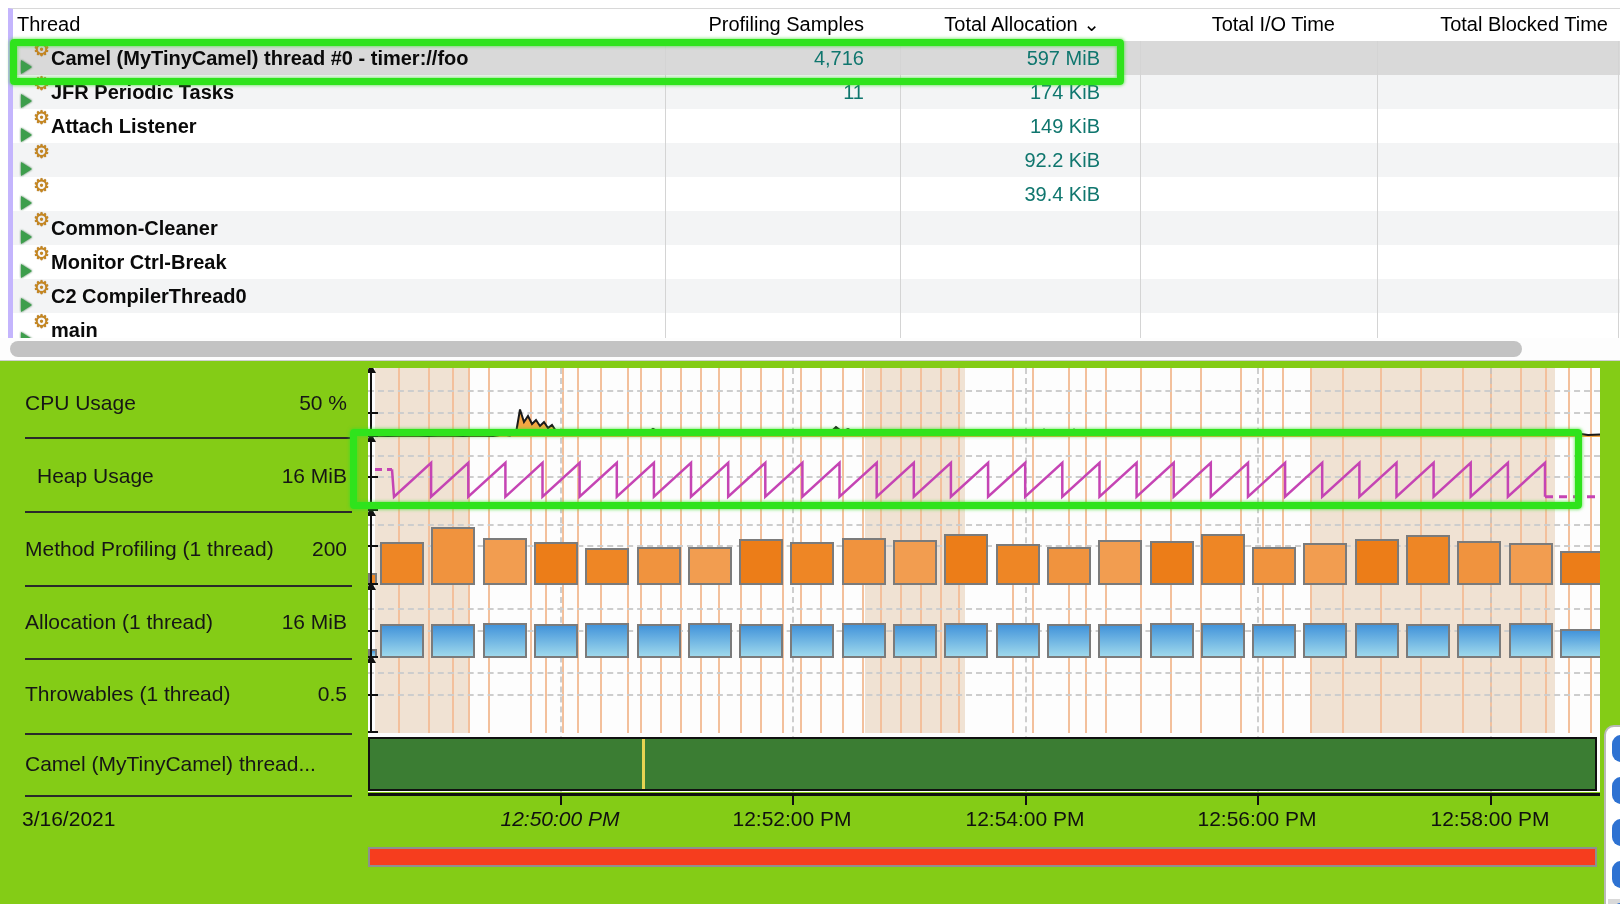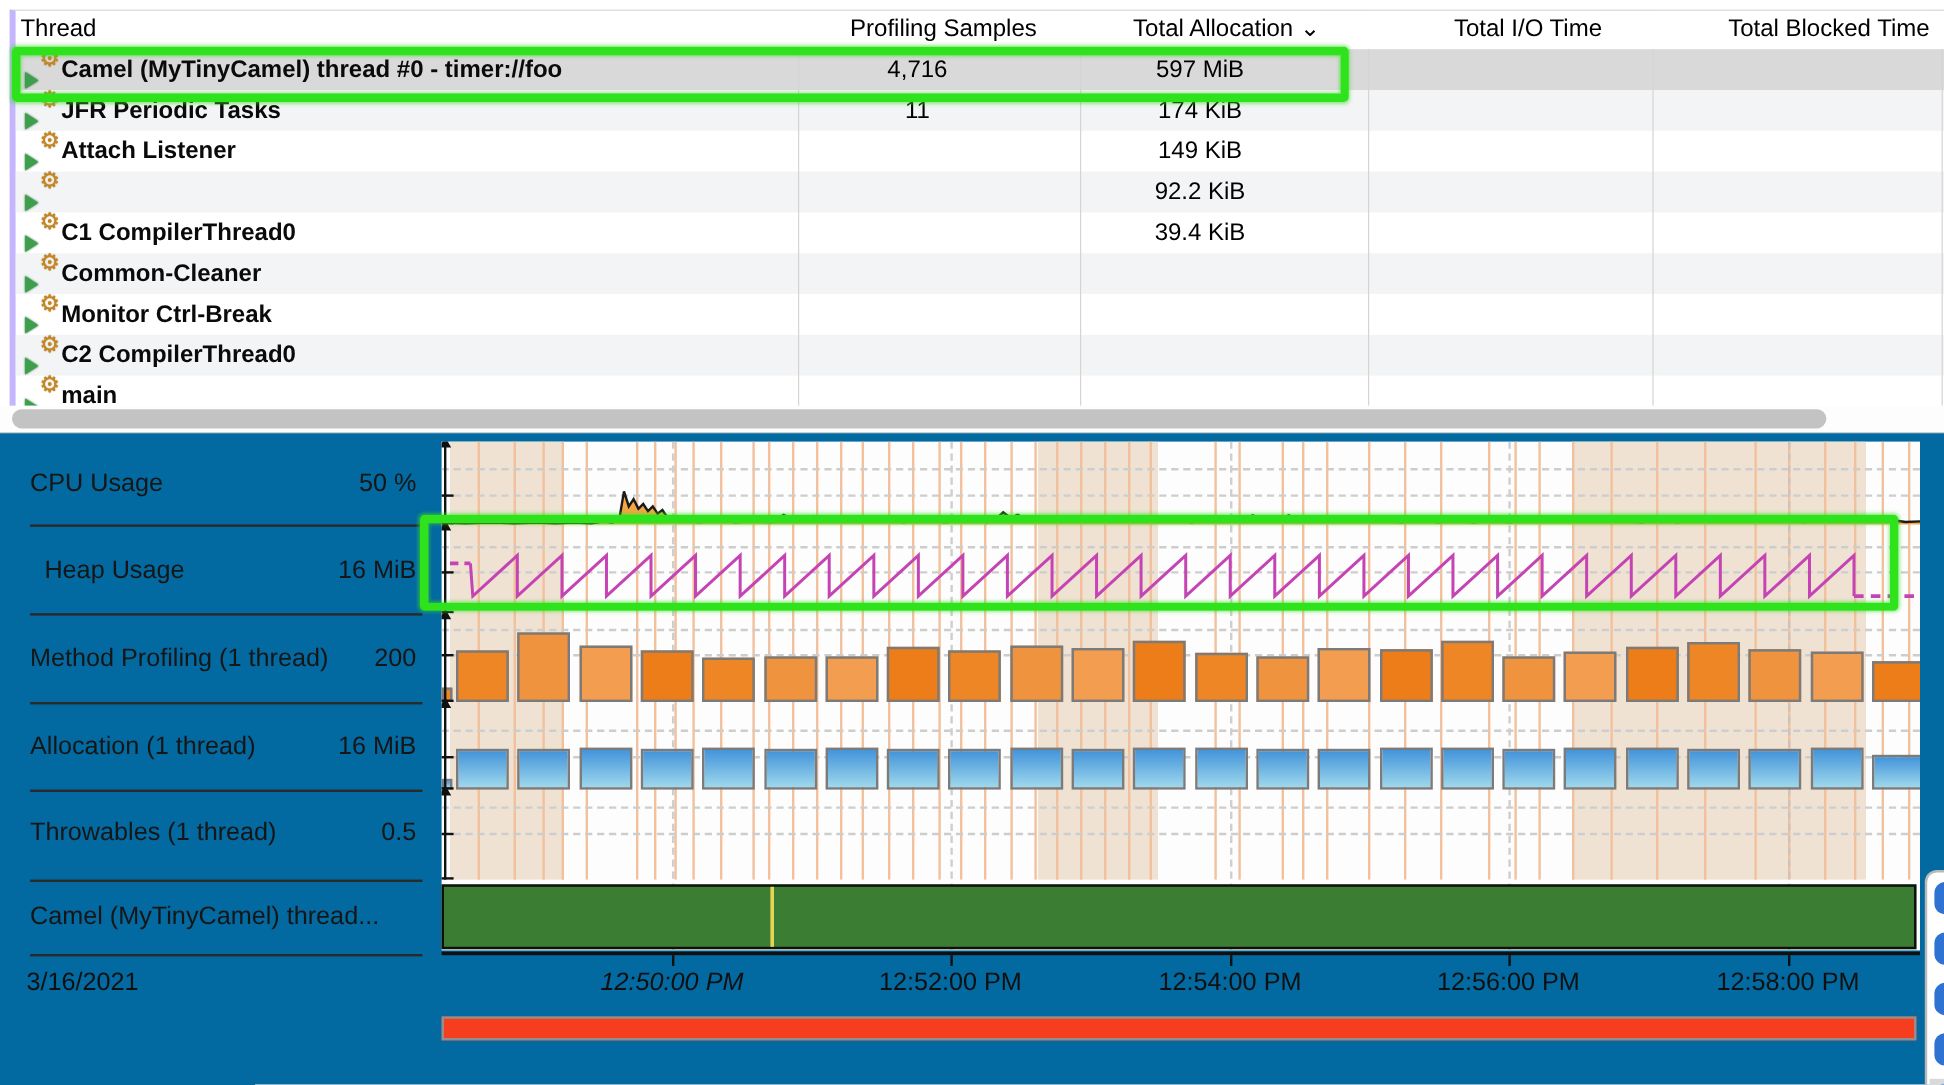--- a/index.html
+++ b/index.html
@@ -8,30 +8,30 @@
   
   #thread-table{position:absolute;left:8px;top:8px;width:1612px;height:330px;background:#fff;
     border-top:1px solid #d8d8d8;border-left:5px solid #c4b5fd;overflow:hidden;}
   .hdr-cell{position:absolute;top:0;height:32px;line-height:30px;font-size:20px;color:#000;background:#fff;}
   .col-div{position:absolute;top:32px;bottom:0;width:1px;background:#d4d4d4;}
   .t-row{position:absolute;left:0;width:1612px;height:34px;}
   .t-row.alt{background:#f3f4f5;}
   .t-row.sel{background:#d9d9d9;}
   .t-cell{position:absolute;top:0;height:34px;line-height:34px;font-size:20px;white-space:nowrap;}
   .t-thread{left:38px;font-weight:bold;color:#0a0a0a;}
-  .t-num{text-align:center;color:#000000;}
+  .t-num{text-align:right;color:#0f766e;}
   .thread-icon{position:absolute;left:10px;top:4px;width:26px;height:26px;}
   .gear{position:absolute;right:-1px;top:-7px;font-size:19px;color:#c8871e;text-shadow:0 0 1px #8a5a10;}
   .tri{position:absolute;left:-2px;bottom:-3px;width:0;height:0;border-left:11px solid #3d9e4c;
        border-top:7px solid transparent;border-bottom:7px solid transparent;filter:drop-shadow(0 0 1px #1c6428);}
   
   #table-hscroll{position:absolute;left:0;top:338px;width:1620px;height:22px;background:#fdfdfd;border-bottom:1px solid #cfcfcf;}
   #table-hscroll-thumb{position:absolute;left:10px;top:3px;width:1512px;height:16px;background:#c3c3c3;border-radius:8px;}
   
-  #timeline{position:absolute;left:0;top:361px;width:1620px;height:543px;background:#0369a1;}
+  #timeline{position:absolute;left:0;top:361px;width:1620px;height:543px;background:#84cc16;}
   .tl-label{position:absolute;left:25px;font-size:21px;color:#161616;white-space:nowrap;}
   .tl-scale{position:absolute;font-size:21px;color:#161616;text-align:right;width:120px;}
   .tl-sep{position:absolute;left:25px;width:327px;height:2px;background:#2a2a2a;}
   #chart-strip{position:absolute;left:368px;top:7px;width:1232px;height:424px;background:#fdfdfd;overflow:hidden;}
   .band{position:absolute;top:0;height:365px;background:#f0e2d3;}
   .oline{position:absolute;top:0;height:365px;width:2px;background:#f3c09c;}
   .vdash{position:absolute;top:0;height:424px;width:0;border-left:2px dashed #c3c3c3;opacity:.8;}
   .hdash{position:absolute;height:0;border-top:2px dashed #cdcdcd;left:0;width:1232px;}
   .axis{position:absolute;left:2px;width:2px;background:#111;}
   .axis-arrow{position:absolute;left:-4px;top:-8px;width:0;height:0;border-left:5px solid transparent;
@@ -113,21 +113,20 @@
           <div class="t-cell t-num" style="left: 652px; width: 199px;"></div>
           <div class="t-cell t-num" style="left: 887px; width: 200px;">92.2 KiB</div>
           <div class="t-cell t-num" style="left: 1127px; width: 195px;"></div>
           <div class="t-cell t-num" style="left: 1364px; width: 231px;"></div>
         </div>
         <div class="t-row" style="top: 168px;">
           <span class="thread-icon">
             <span class="gear">⚙</span>
             <span class="tri"></span>
           </span>
-          <div class="t-cell t-thread">C1 CompilerThread0</div>
           <div class="t-cell t-num" style="left: 652px; width: 199px;"></div>
           <div class="t-cell t-num" style="left: 887px; width: 200px;">39.4 KiB</div>
           <div class="t-cell t-num" style="left: 1127px; width: 195px;"></div>
           <div class="t-cell t-num" style="left: 1364px; width: 231px;"></div>
         </div>
         <div class="t-row alt" style="top: 202px;">
           <span class="thread-icon">
             <span class="gear">⚙</span>
             <span class="tri"></span>
           </span>

